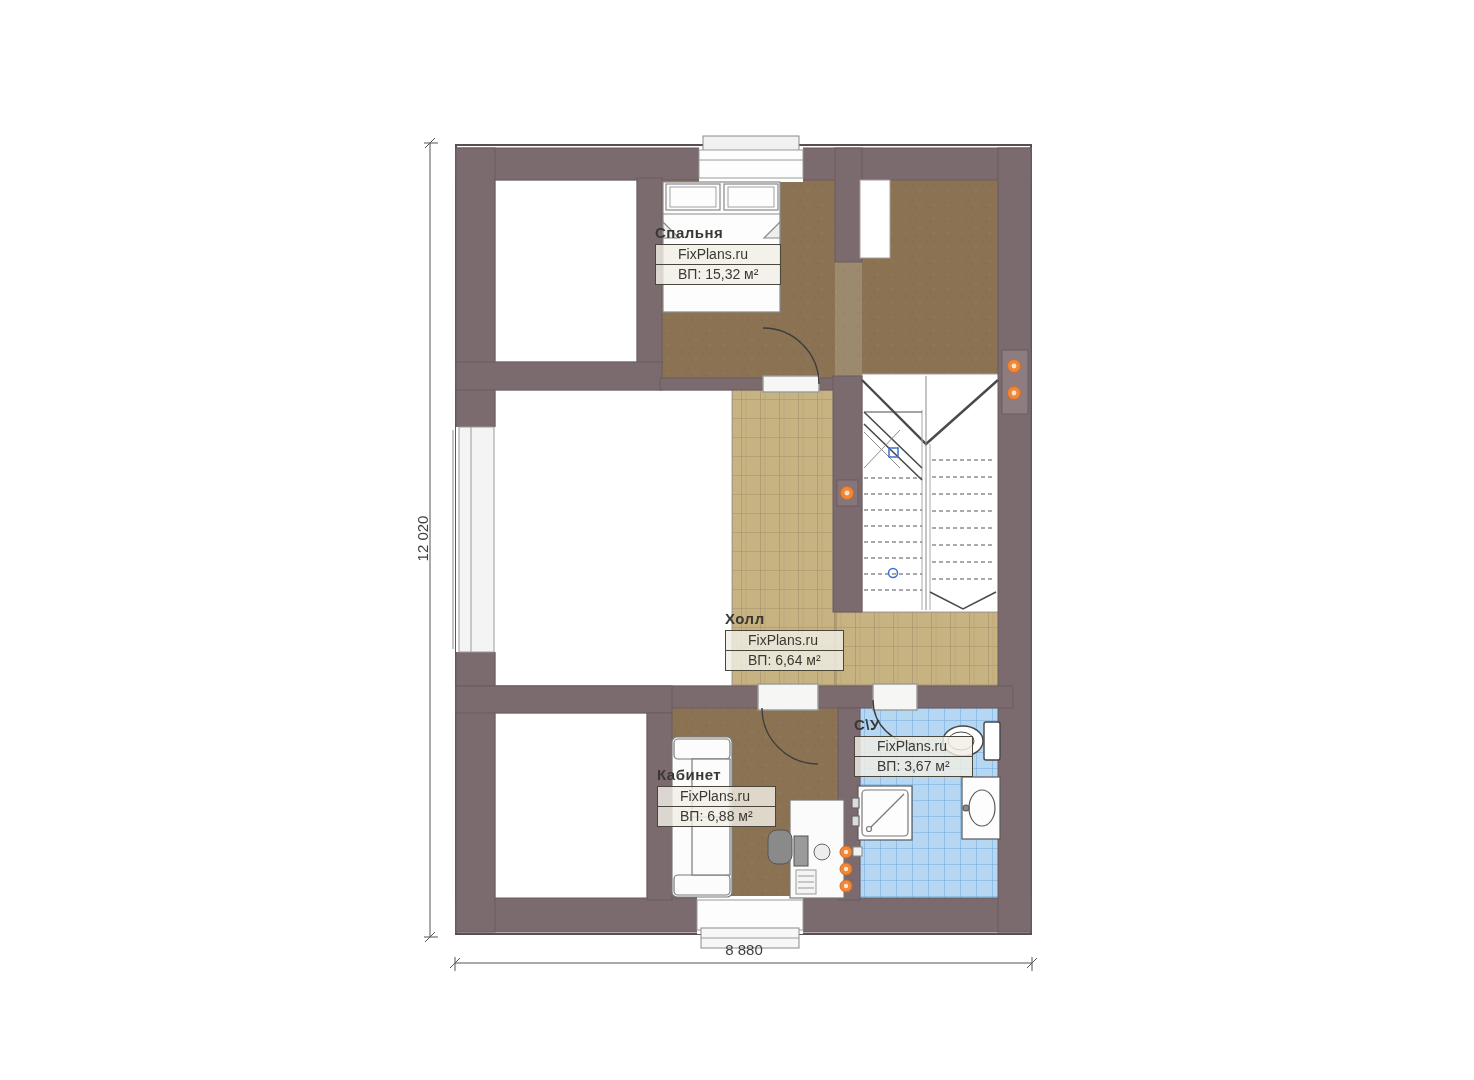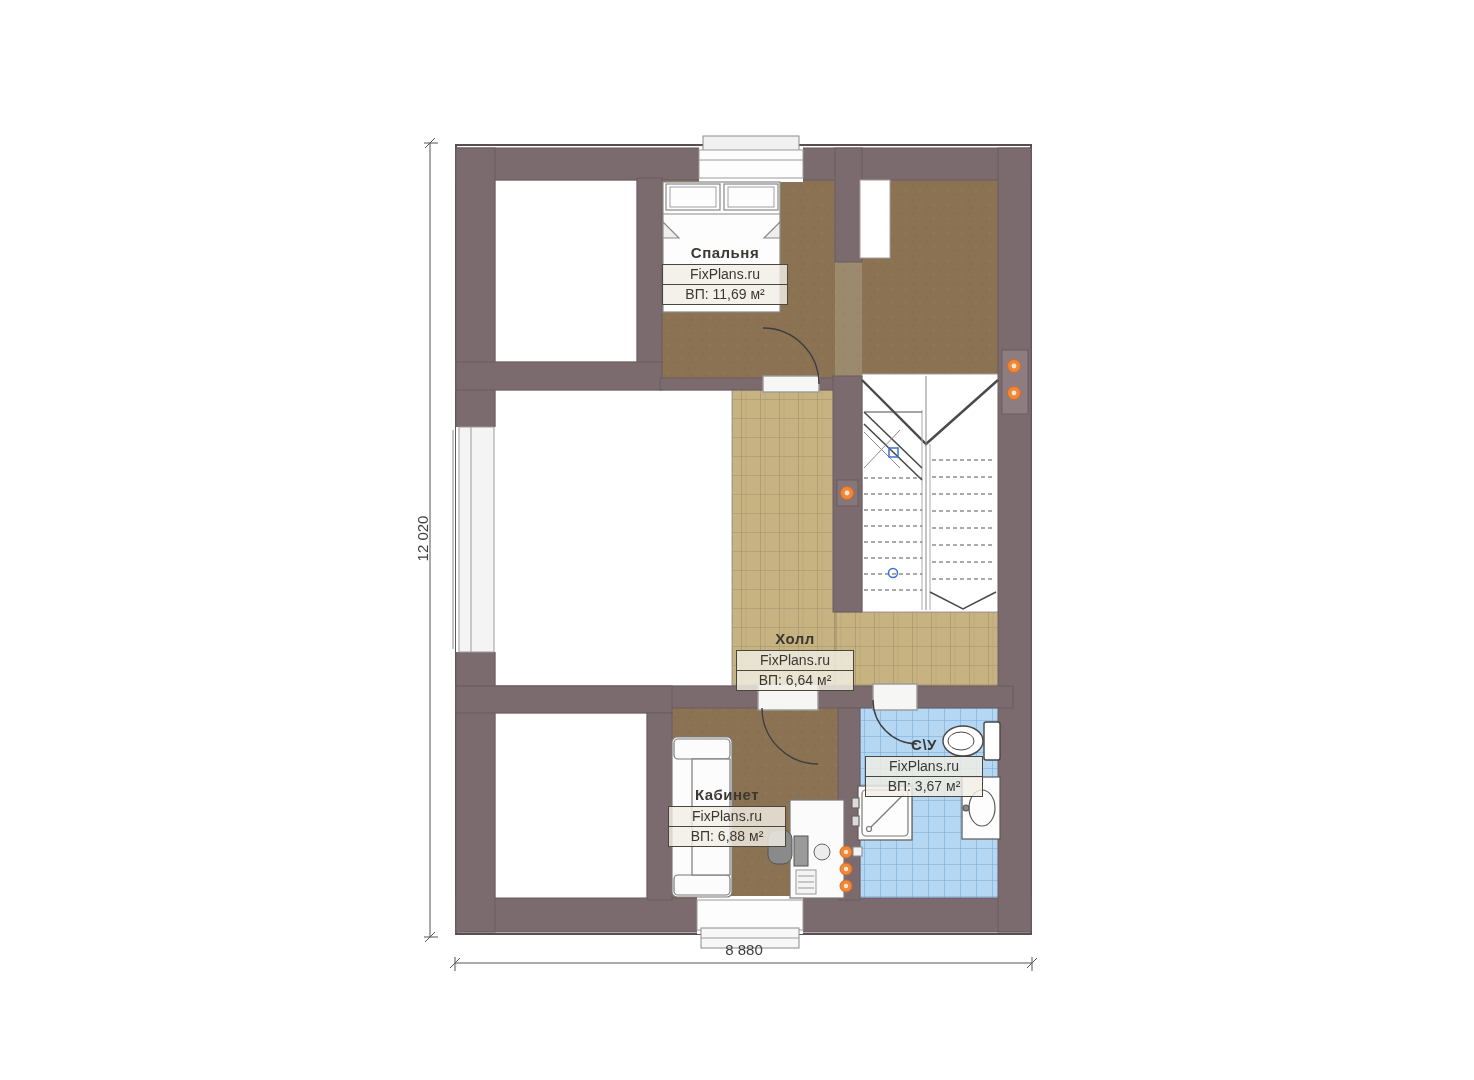--- a/index.html
+++ b/index.html
@@ -1,19 +1,19 @@
 <!DOCTYPE html>
 <html><head>
 <meta charset="utf-8">
 <style>
   html,body{margin:0;padding:0;background:#fff;}
   #canvas{position:relative;width:1474px;height:1080px;background:#fff;overflow:hidden;
           font-family:"Liberation Sans","DejaVu Sans",sans-serif;}
   #plan-svg{position:absolute;left:0;top:0;}
-  .room-label{position:absolute;width:140px;text-align:center;color:#3b3833;z-index:5;margin-top:20px;}
+  .room-label{position:absolute;width:140px;text-align:left;color:#3b3833;z-index:5;}
   .rl-title{font-size:15px;font-weight:bold;letter-spacing:.5px;margin-bottom:3px;}
   .rl-box{display:inline-block;border:1.6px solid #4a463c;background:rgba(240,238,228,.82);}
   .rl-row{font-size:14px;line-height:19px;padding:0 22px;white-space:nowrap;}
   .rl-row + .rl-row{border-top:1.4px solid #4a463c;}
   .dim-label{position:absolute;font-size:15px;color:#3f3f3f;text-align:center;z-index:5;}
   #dim-left{left:352px;top:530px;width:140px;transform:rotate(-90deg);}
   #dim-bottom{left:699px;top:941px;width:90px;}
 </style>
 </head>
 <body>
@@ -224,21 +224,21 @@
         <line x1="1032" y1="957" x2="1032" y2="971"></line>
     <line x1="450" y1="968" x2="460" y2="958"></line>
         <line x1="1027" y1="968" x2="1037" y2="958"></line>
   </g>
 </svg>
 
 <div class="room-label" style="left:655px;top:224px;">
   <div class="rl-title">Спальня</div>
   <div class="rl-box">
     <div class="rl-row">FixPlans.ru</div>
-    <div class="rl-row">ВП: 11,69 м²</div>
+    <div class="rl-row">ВП: 15,32 м²</div>
   </div>
 </div>
 
 <div class="room-label" style="left:725px;top:610px;">
   <div class="rl-title">Холл</div>
   <div class="rl-box">
     <div class="rl-row">FixPlans.ru</div>
     <div class="rl-row">ВП: 6,64 м²</div>
   </div>
 </div>

